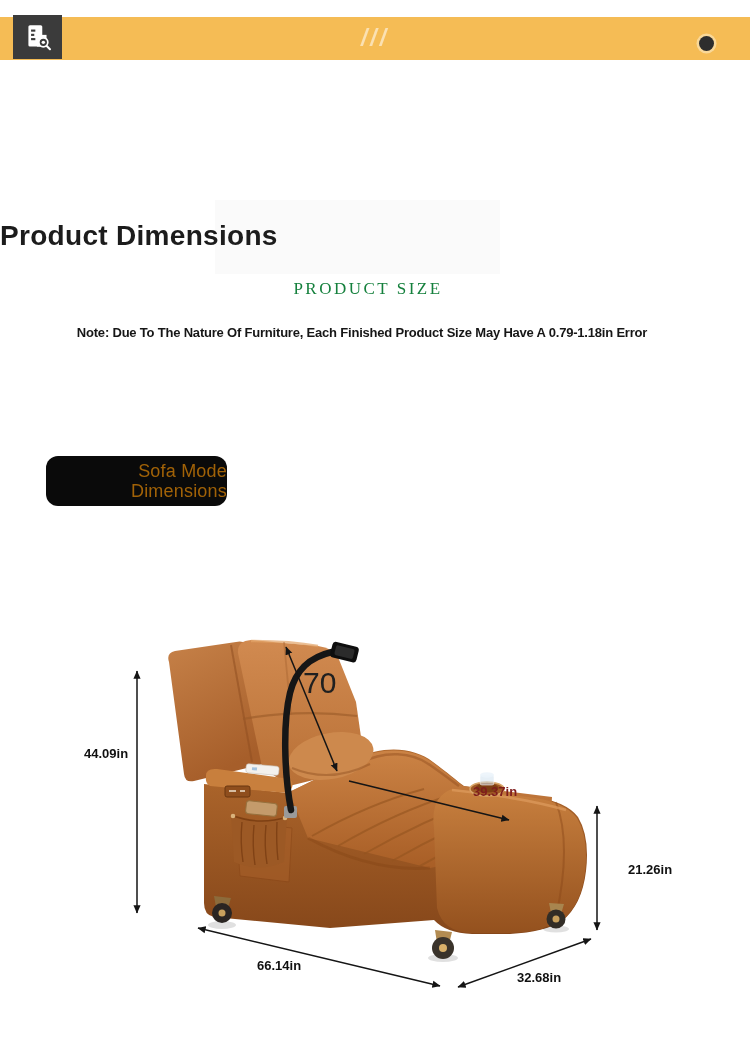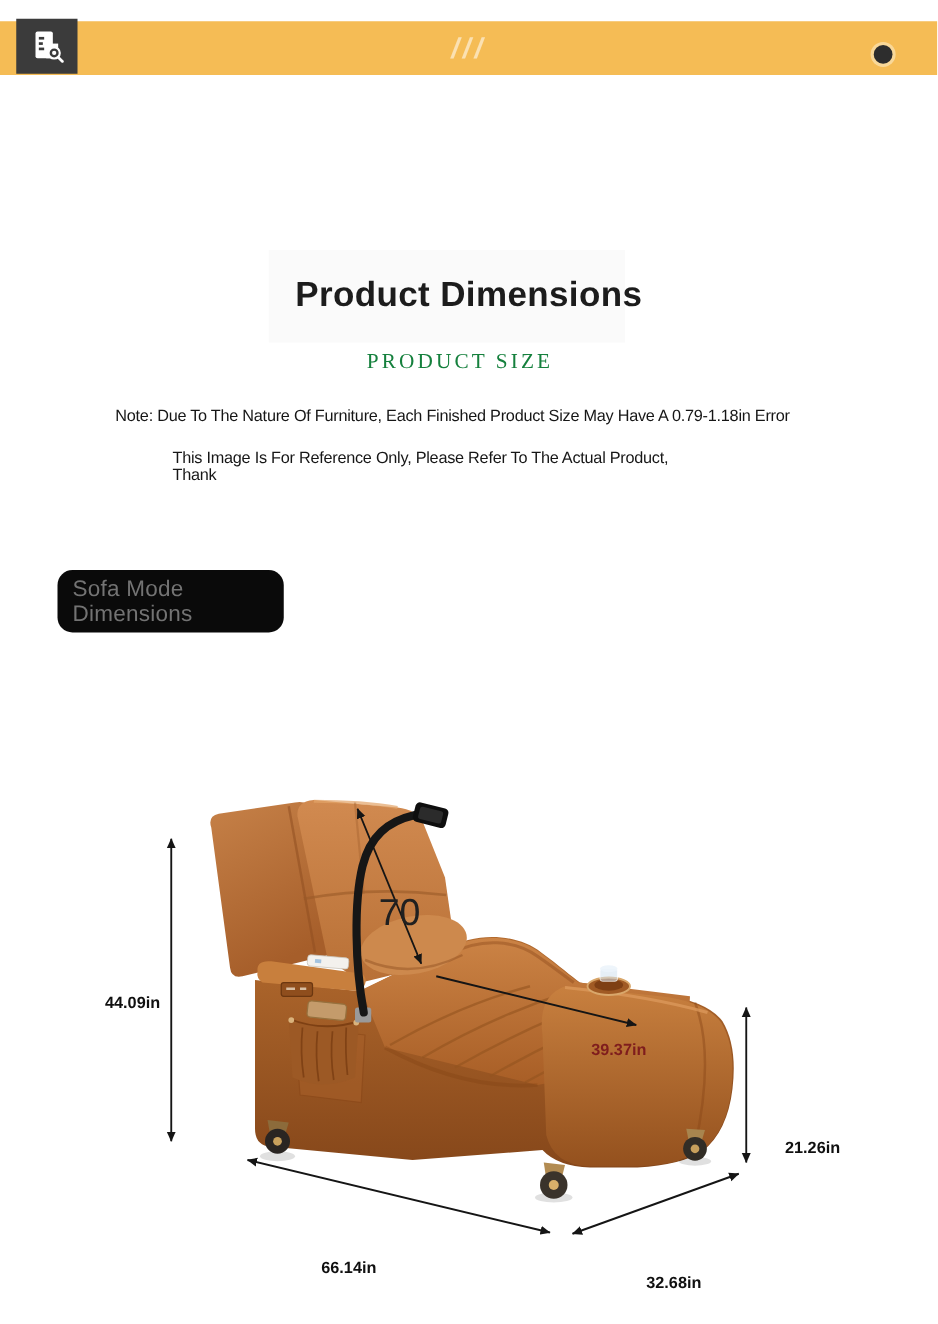--- a/index.html
+++ b/index.html
@@ -11,40 +11,40 @@
   .icon-tile{position:absolute;left:13px;top:15px;width:49px;height:44px;background:#3B3B3B;
              display:flex;align-items:center;justify-content:center;}
   .slashes{position:absolute;left:0;top:17px;width:750px;height:43px;line-height:43px;
            text-align:center;font-style:italic;font-size:23px;letter-spacing:3px;
            color:rgba(255,255,255,.55);font-weight:600;}
   .cam-dot{position:absolute;left:699px;top:36px;width:15px;height:15px;border-radius:50%;
            background:#2D2D2D;box-shadow:0 0 0 2.5px rgba(255,250,235,.45);}
 
   
   .title-panel{position:absolute;left:215px;top:200px;width:285px;height:74px;background:#fafafa;}
-  .main-title{position:absolute;left:0;top:220px;width:750px;text-align:center;
+  .main-title{position:absolute;left:0;top:220px;width:750px;text-align:left;
               font-size:28px;font-weight:700;letter-spacing:.3px;color:#1c1c1c;}
   .sub-title{position:absolute;left:0;top:279px;width:736px;text-align:center;
              font-family:"Liberation Serif",serif;font-size:17px;letter-spacing:2.5px;color:#15803d;}
 
   .note-line{position:absolute;left:0;top:325px;width:724px;text-align:center;
-             font-size:13px;letter-spacing:-0.2px;color:#161616;}
+             font-size:13px;letter-spacing:-0.2px;color:#161616;font-weight:bold;}
   .ref-lines{position:absolute;left:138px;top:359px;width:430px;font-size:13px;
              letter-spacing:-0.2px;line-height:14px;color:#161616;}
   .ref-lines span{display:block;}
 
   
   .mode-badge{position:absolute;left:46px;top:456px;width:181px;height:50px;background:#0A0A0A;
               border-radius:12px;display:flex;flex-direction:column;justify-content:center;
               padding-left:12px;box-sizing:border-box;}
-  .mode-badge span{color:#737373;font-size:18px;line-height:20px;font-weight:400;letter-spacing:.2px;}
+  .mode-badge span{color:#a16207;font-size:18px;line-height:20px;font-weight:400;letter-spacing:.2px;text-align:right;}
 
   
   .figure-svg{position:absolute;left:0;top:0;width:750px;height:1059px;}
-  .dim-label{position:absolute;font-size:13px;font-weight:600;color:#101010;white-space:nowrap;margin-top:48px;}
+  .dim-label{position:absolute;font-size:13px;font-weight:600;color:#101010;white-space:nowrap;}
   .lbl-height{left:84px;top:746px;}
   .lbl-angle{left:303px;top:666px;font-size:30px;font-weight:400;color:#202020;}
   .lbl-seatlen{left:473px;top:784px;color:#7f1d1d;}
   .lbl-sideheight{left:628px;top:862px;}
   .lbl-length{left:257px;top:958px;}
   .lbl-depth{left:517px;top:970px;}
 </style>
 </head>
 <body>
 
@@ -65,21 +65,20 @@
   </div>
   <div class="slashes">///</div>
   <div class="cam-dot"></div>
 
   <div class="title-panel"></div>
   <div class="main-title">Product Dimensions</div>
   <div class="sub-title">PRODUCT SIZE</div>
 
   <div class="note-line">Note: Due To The Nature Of Furniture, Each Finished Product Size May Have A 0.79-1.18in Error</div>
   <div class="ref-lines">
-    <span>This Image Is For Reference Only, Please Refer To The Actual Product, Thank</span>
   </div>
 
   <div class="mode-badge">
     <span>Sofa Mode</span>
     <span>Dimensions</span>
   </div>
 
   <svg class="figure-svg" viewBox="0 0 750 1059">
     <defs>
       <linearGradient id="gPanel" x1="0" y1="0" x2="0.35" y2="1">

